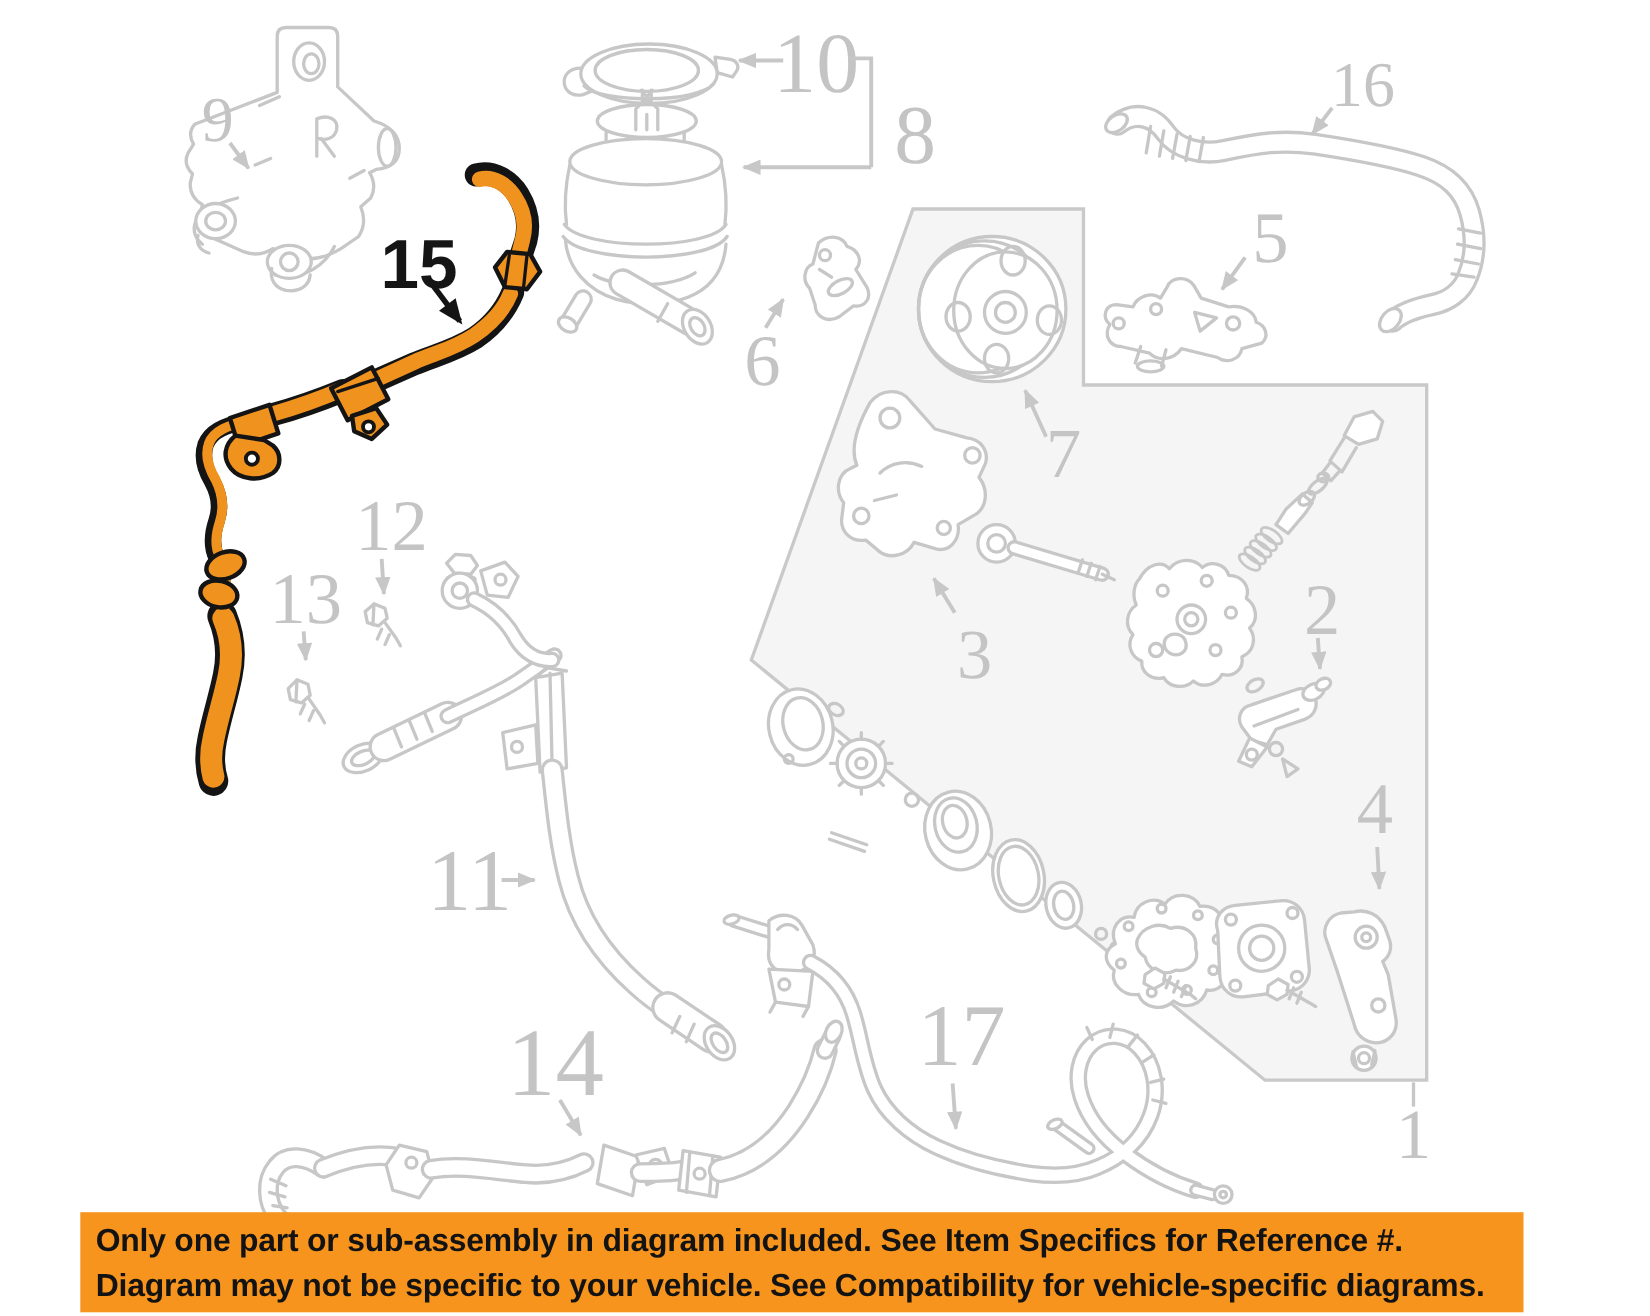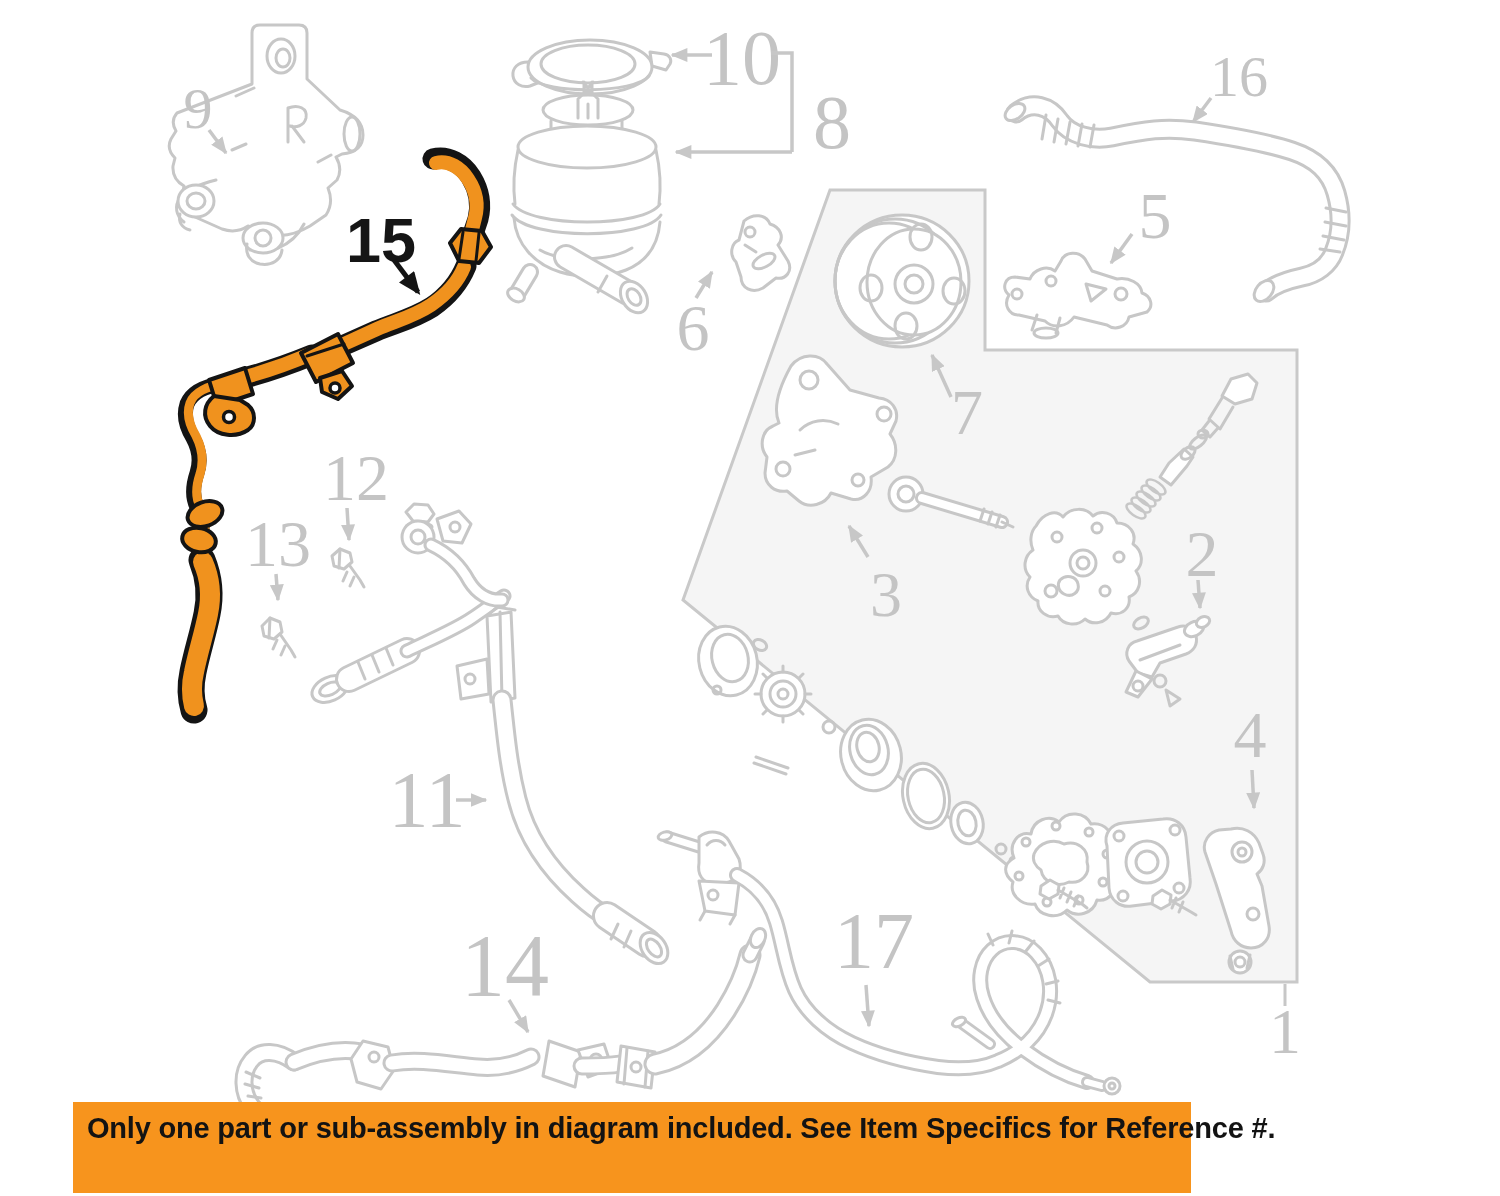--- a/index.html
+++ b/index.html
@@ -1,21 +1,21 @@
 <!DOCTYPE html>
 <html><head>
 <meta charset="utf-8">
 <style>
   html,body{margin:0;padding:0;background:#ffffff;}
   #stage{position:relative;width:1500px;height:1196px;background:#fff;overflow:hidden;
          font-family:"Liberation Sans",sans-serif;}
   svg{position:absolute;left:0;top:0;}
   .ref{font-family:"Liberation Serif","DejaVu Serif",serif;fill:#c4c4c4;text-anchor:middle;}
   .ref-hl{font-family:"Liberation Sans","DejaVu Sans",sans-serif;font-weight:700;fill:#151515;text-anchor:middle;}
-  .banner{position:absolute;left:73px;top:1102px;width:1118px;height:91px;background:#F7941D;
+  .banner{position:absolute;left:73px;top:1102px;width:1312px;height:91px;background:#F7941D;
           color:#131313;font-weight:700;font-size:29px;line-height:41px;padding:6px 0 0 14px;
           box-sizing:border-box;white-space:nowrap;letter-spacing:-0.2px;}
 </style>
 </head>
 <body>
 
 <div id="stage">
 <svg width="1500" height="1196" viewBox="0 0 1500 1196">
   <defs>
     <marker id="ag" viewBox="0 0 12 10" markerWidth="17" markerHeight="14" refX="11" refY="5" orient="auto" markerUnits="userSpaceOnUse">
@@ -370,14 +370,15 @@
   </g>
 
   <g>
     <text class="ref-hl" x="381" y="262" font-size="63">15</text>
     <line x1="394" y1="260" x2="418" y2="292" stroke="#141414" stroke-width="5" marker-end="url(#ab)"></line>
   </g>
 </svg>
 
   <div class="banner">
     <div>Only one part or sub-assembly in diagram included. See Item Specifics for Reference #.</div>
+    <div>Diagram may not be specific to your vehicle. See Compatibility for vehicle-specific diagrams.</div>
   </div>
 </div>
 
 </body></html>

